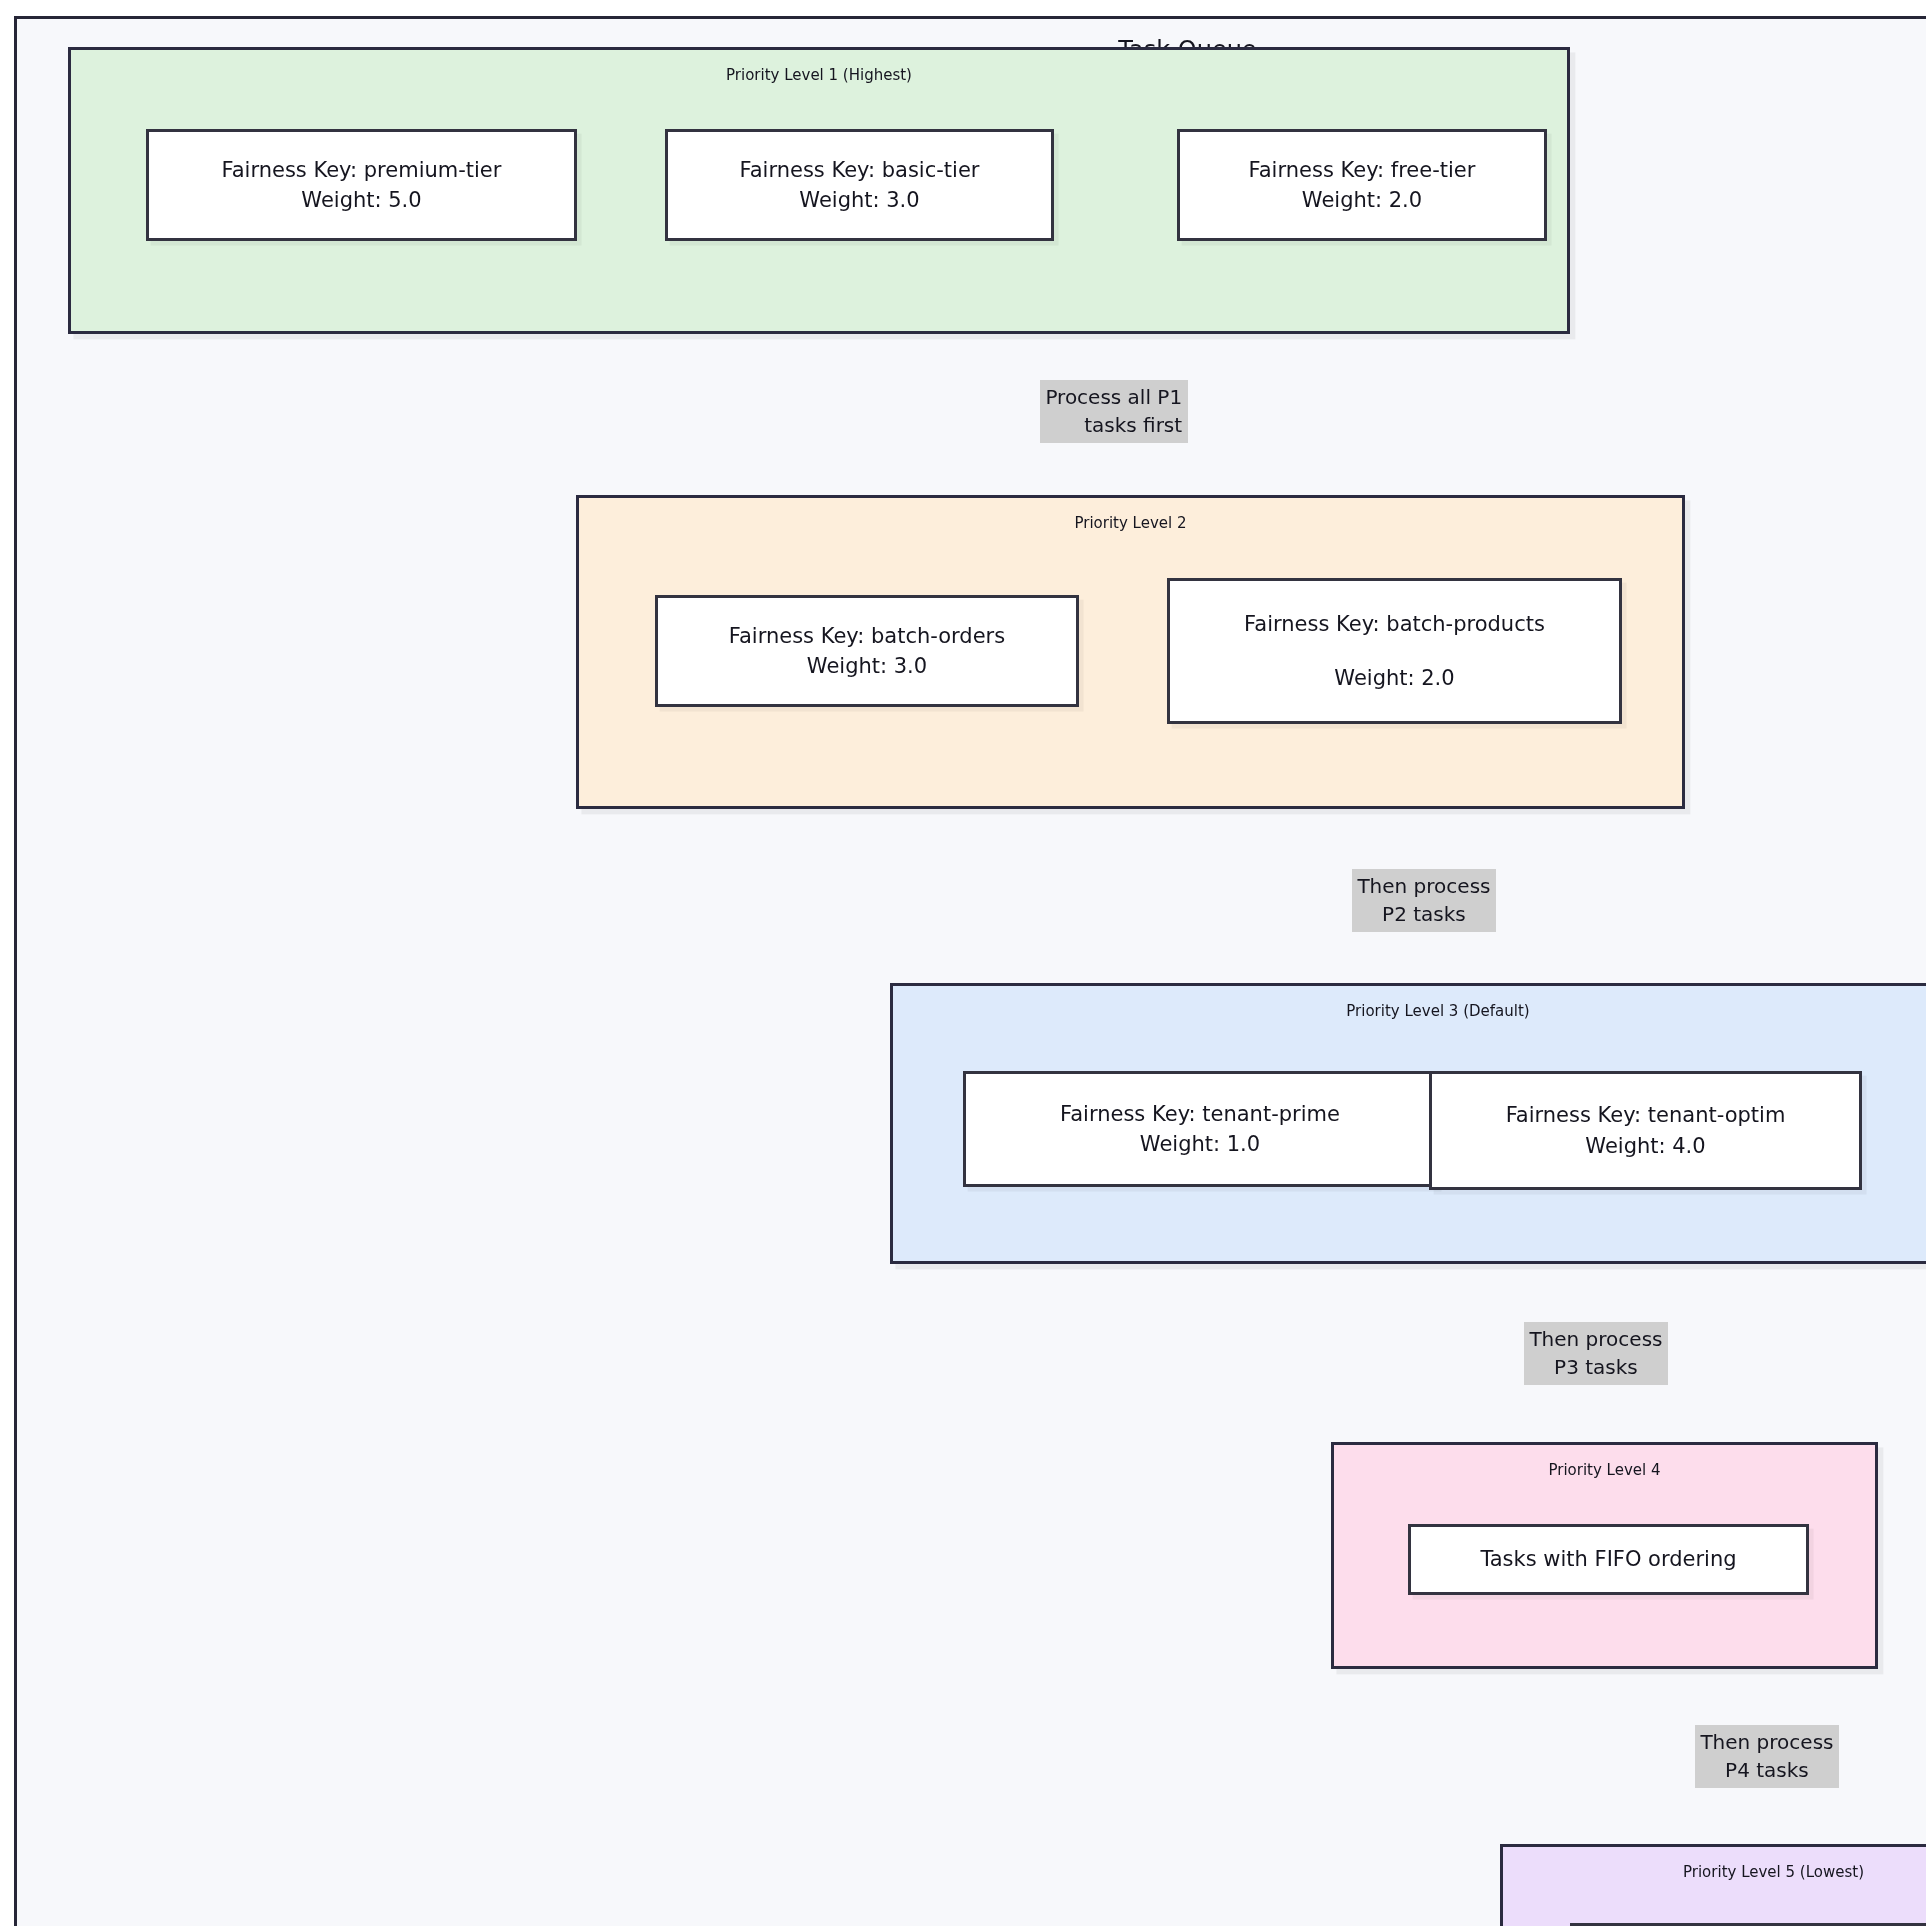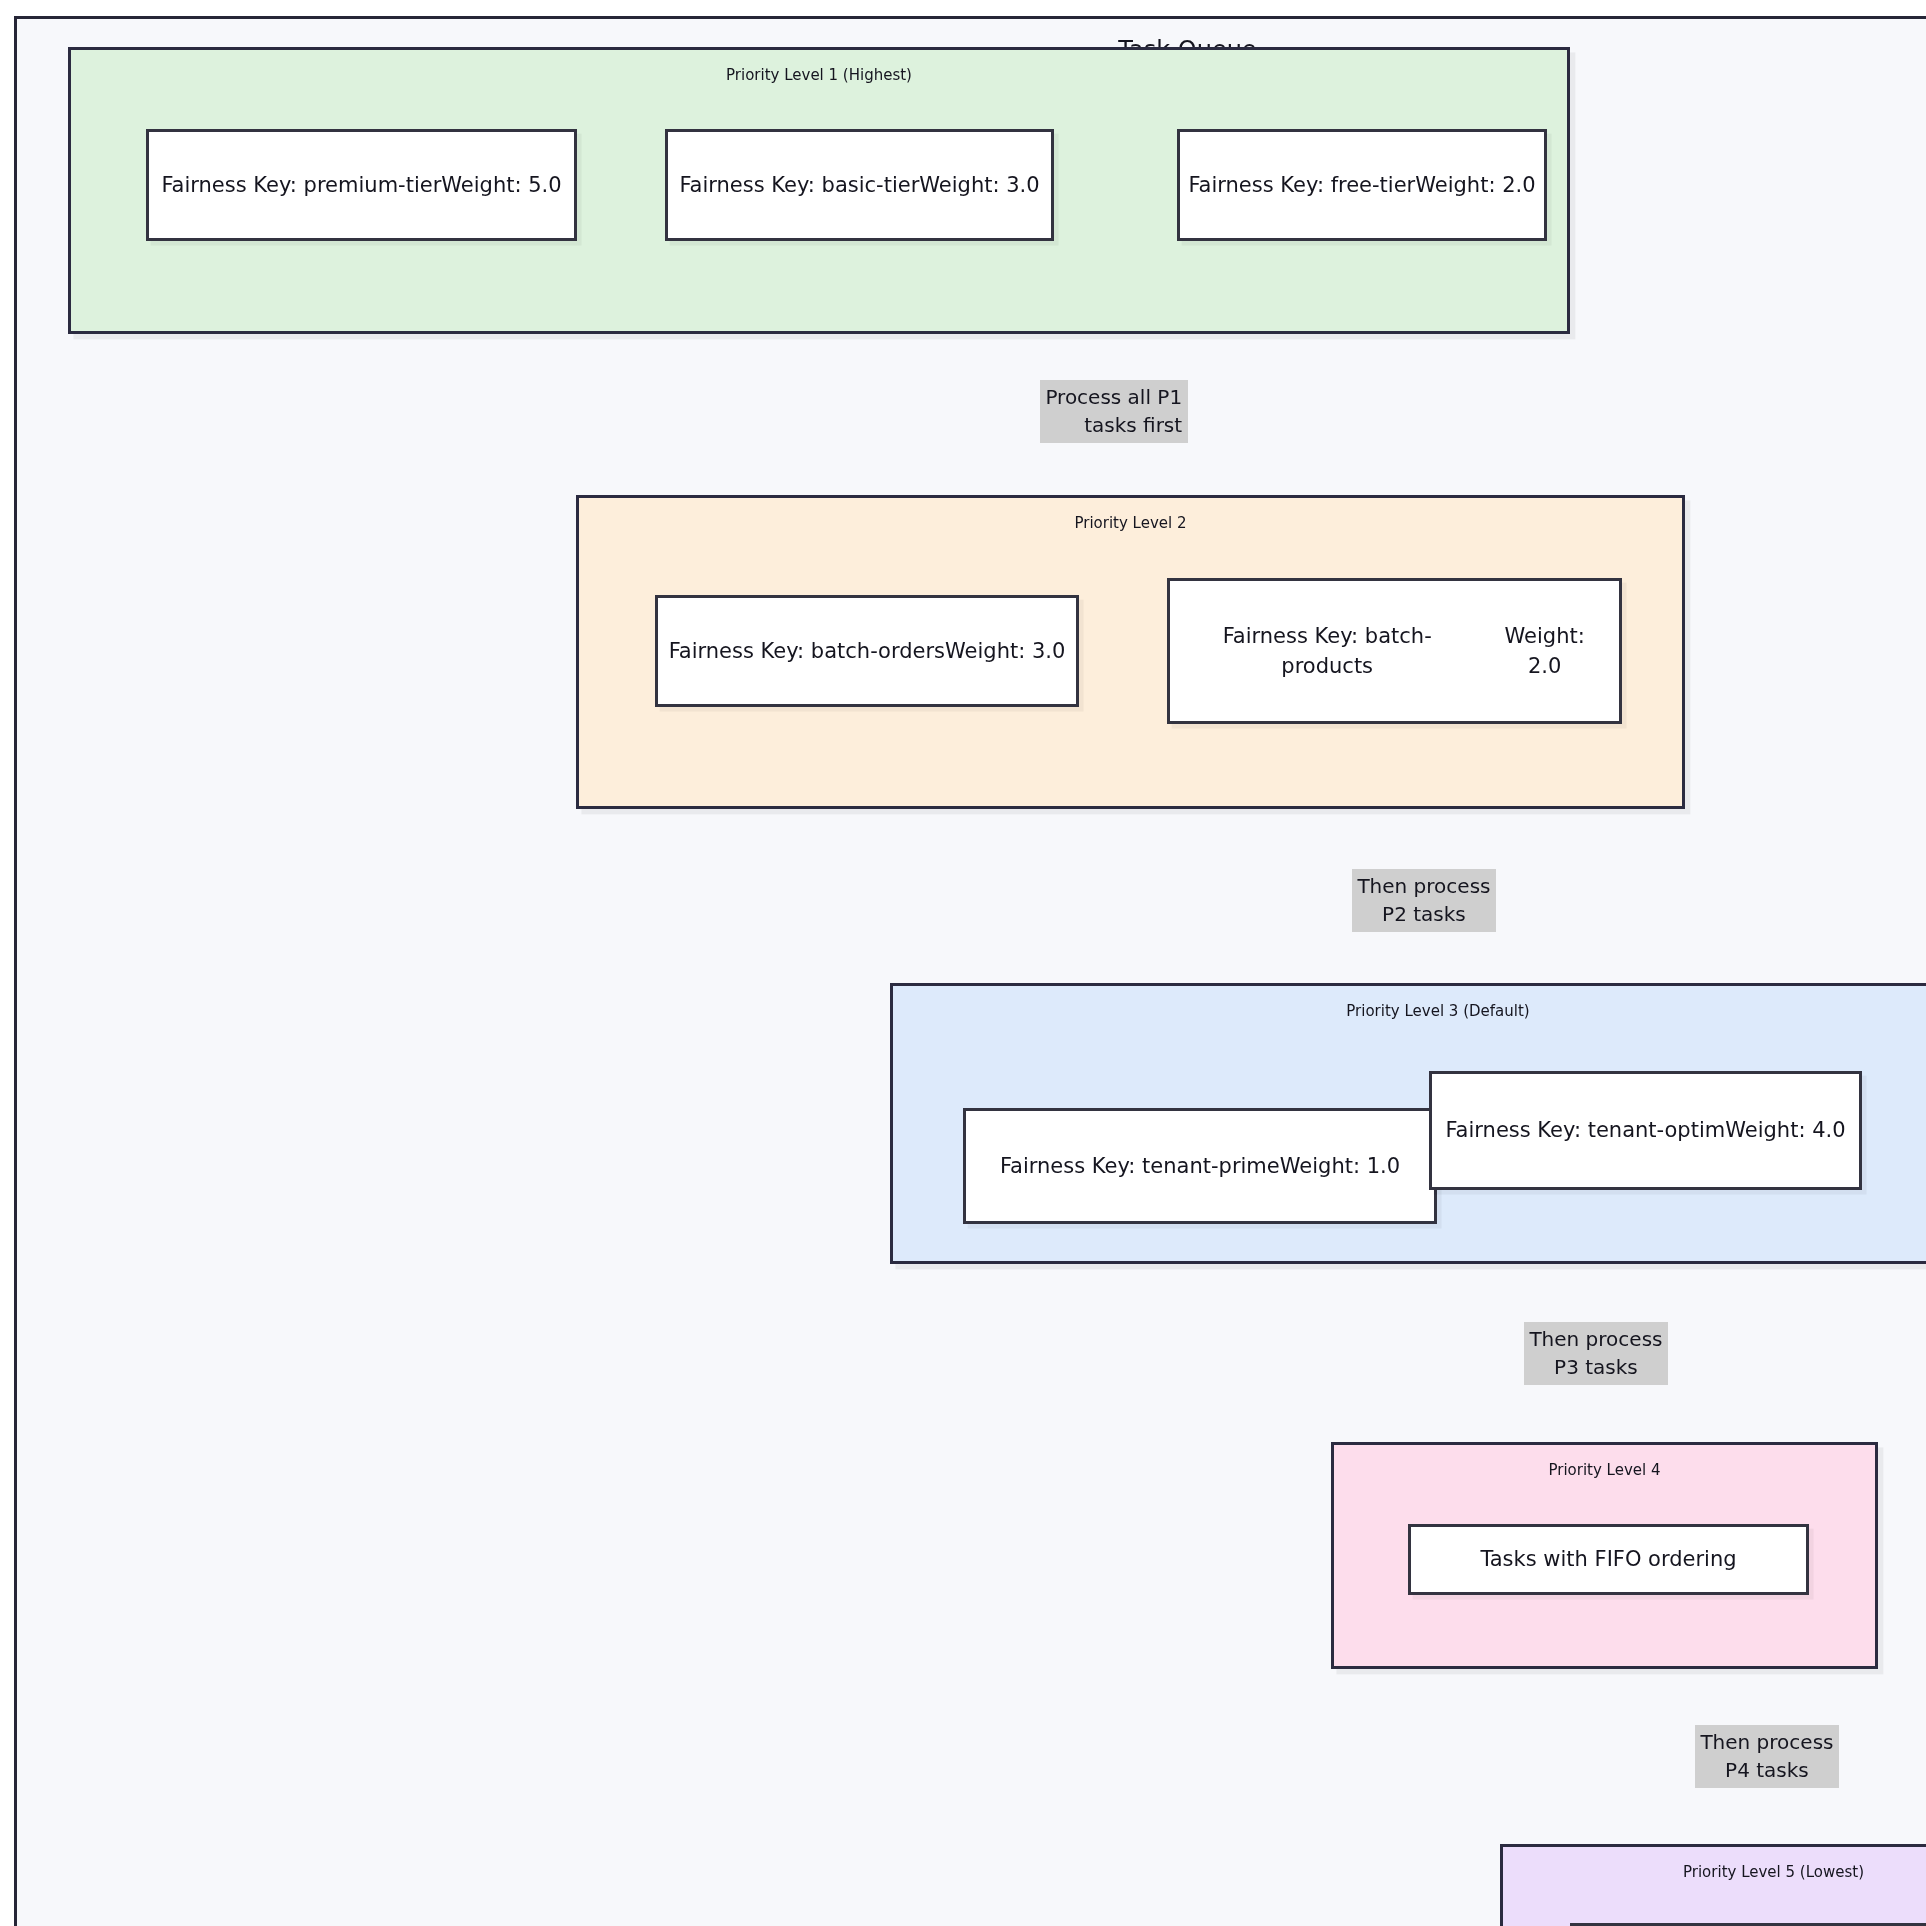--- a/index.html
+++ b/index.html
@@ -104,21 +104,21 @@
   }
 
   
   .node {
     position: absolute;
     box-sizing: border-box;
     background: #ffffff;
     border: 3.1px solid #333340;
     box-shadow: 4.6px 4.6px 0 0 rgba(0,0,0,0.045);
     display: flex;
-    flex-direction: row;
+    flex-direction: column;
     align-items: center;
     justify-content: center;
     color: #15151f;
     font-size: 21px;
     line-height: 1.45;
     text-align: center;
     padding: 0 19px;
   }
   .node .line { display: block; white-space: nowrap; }
   .node.wrap .line { white-space: normal; }
@@ -126,21 +126,21 @@
   
   #n-p1-a { left: 146px;  top: 129px; width: 431px; height: 112px; }
   #n-p1-b { left: 665px; top: 129px; width: 389px; height: 112px; }
   #n-p1-c { left: 1140px; top: 129px; width: 370px;  height: 112px; margin-left: 37px; }
 
   
   #n-p2-a { left: 655px; top: 595px; width: 424px; height: 112px; }
   #n-p2-b { left: 1167px; top: 578px; width: 455px; height: 146px; gap: 24px; }
 
   
-  #n-p3-a { left: 963px; top: 1108px; width: 474px; height: 116px; }
+  #n-p3-a { left: 963px; top: 1071px; width: 474px; height: 116px; }
   #n-p3-b { left: 1429px; top: 1071px; width: 433px; height: 119px; }
 
   
   #n-p4-a { left: 1408px; top: 1524px; width: 401px; height: 71px; }
   #n-p5-a { left: 1570px; top: 1923px; width: 401px; height: 71px; }
 
   
   .edge-label {
     position: absolute;
     background: #cfcfcf;

